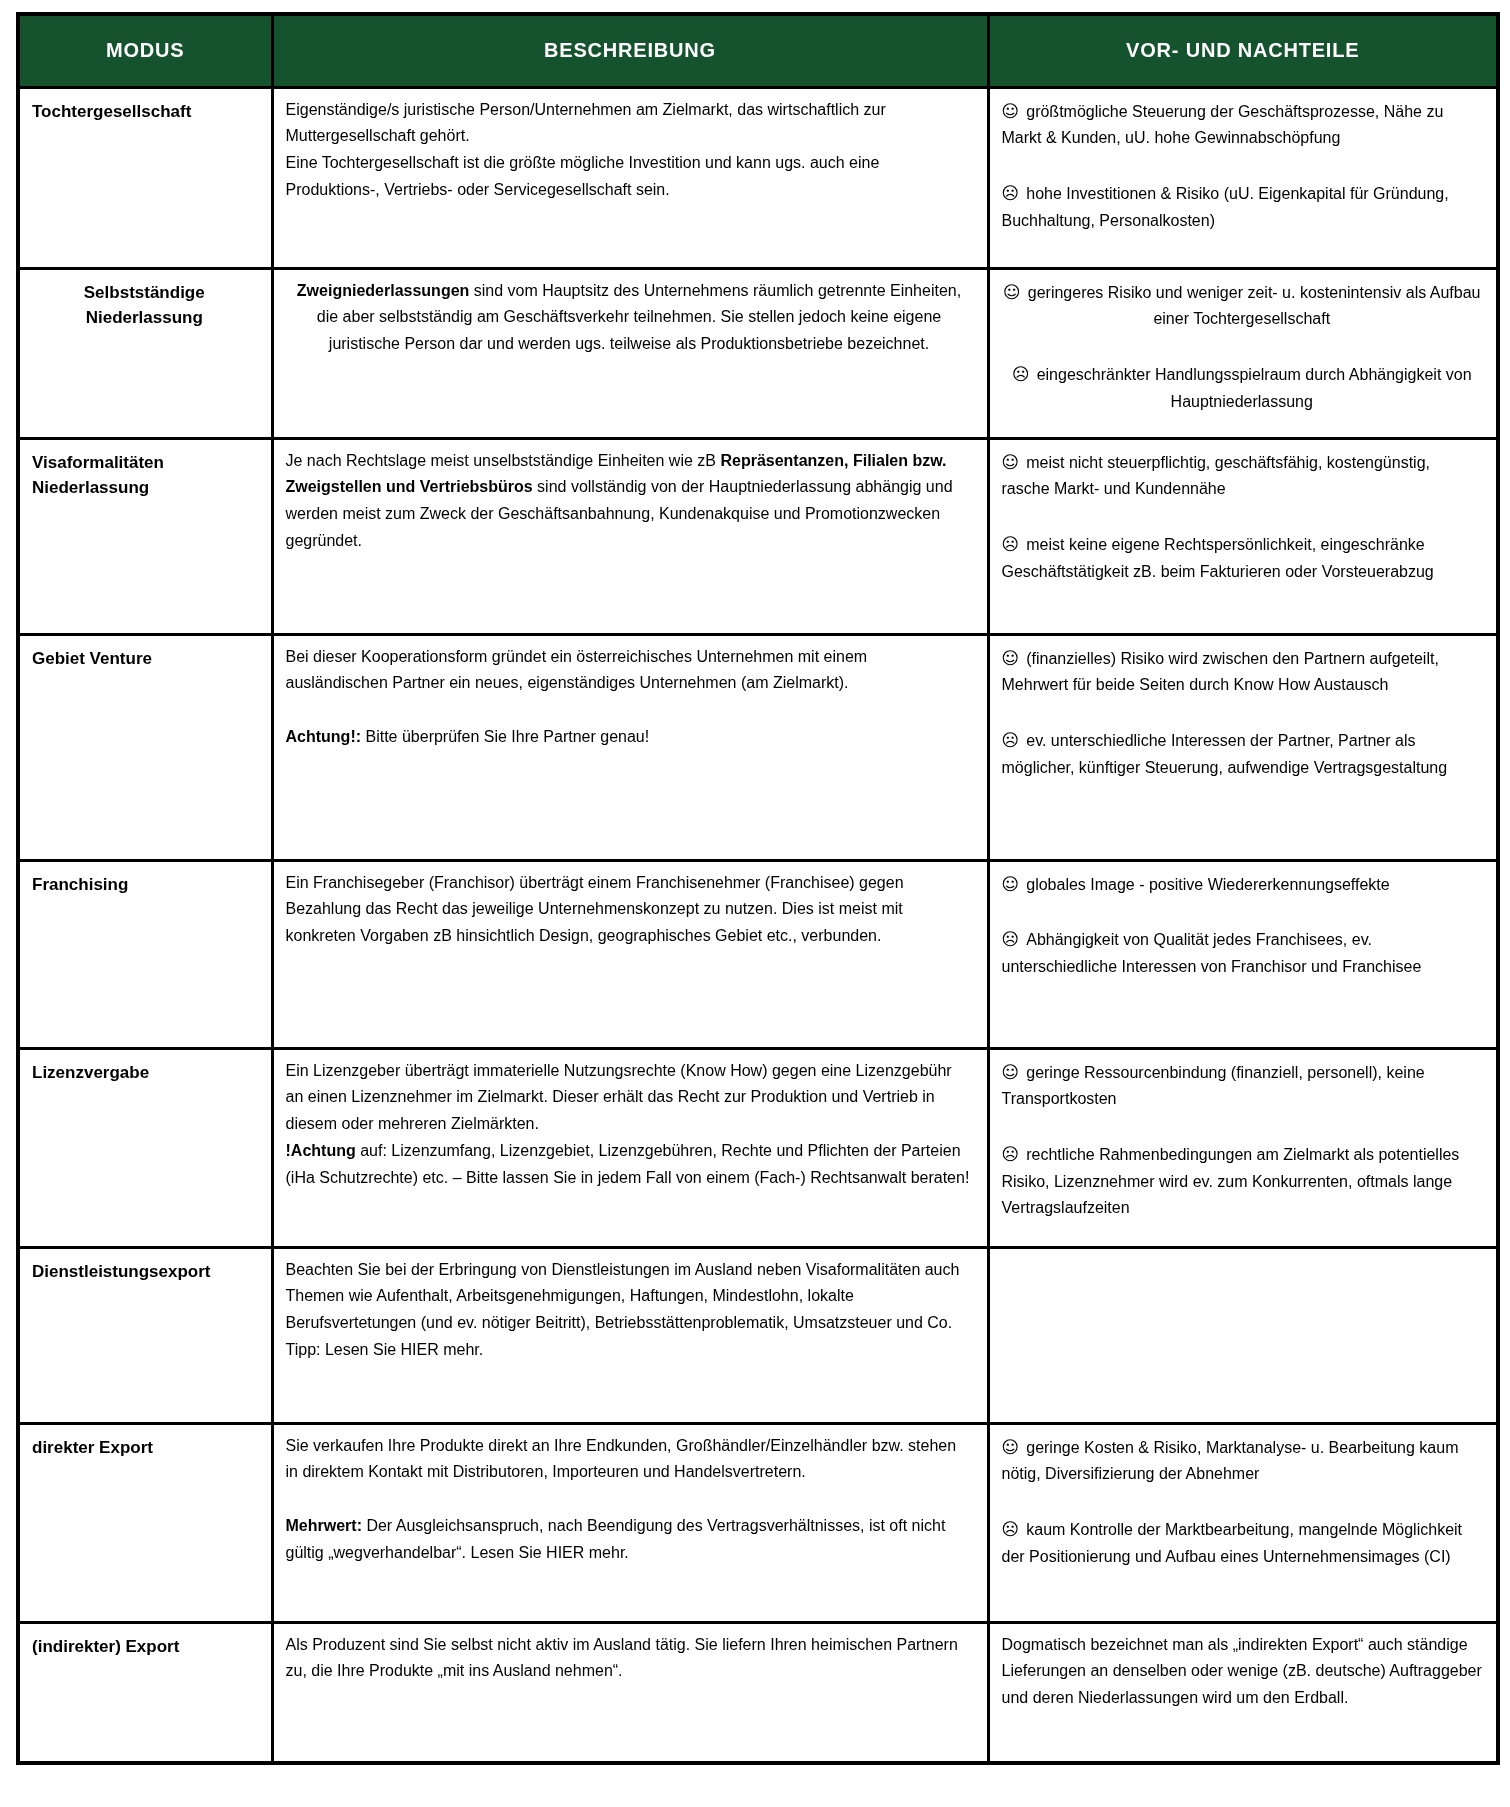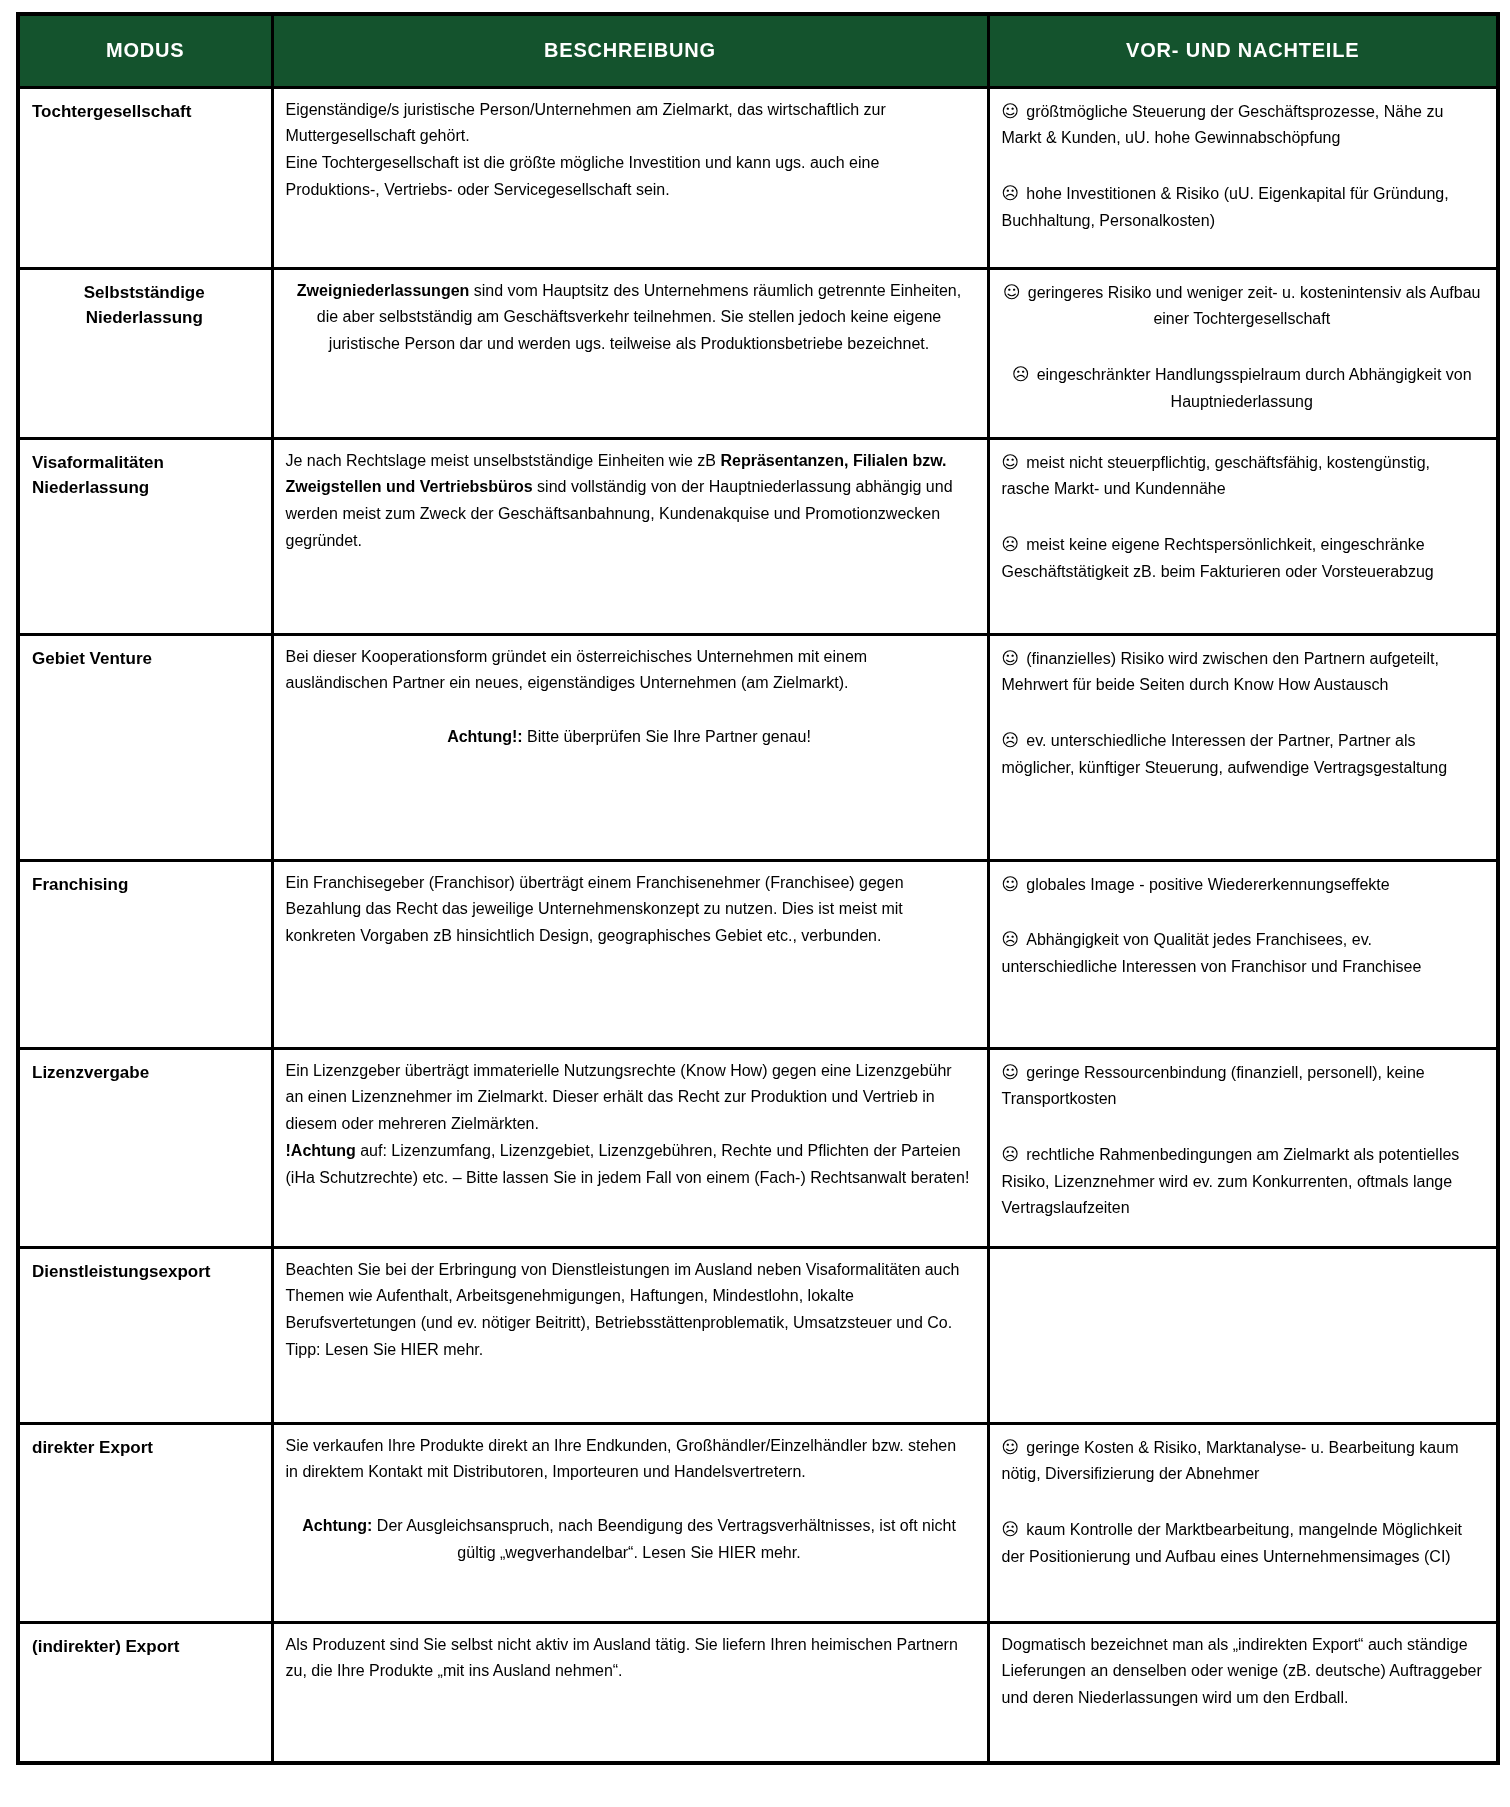--- a/index.html
+++ b/index.html
@@ -42,21 +42,21 @@
   tr.r1 td { height: 181px; }
   tr.r2 td { height: 170px; text-align: center; }
   tr.r3 td { height: 196px; }
   tr.r4 td { height: 226px; }
   tr.r5 td { height: 188px; }
   tr.r6 td { height: 199px; }
   tr.r7 td { height: 176px; }
   tr.r8 td { height: 199px; }
   tr.r9 td { height: 141px; }
   p { margin: 0; }
-  p.gap-before { margin-top: 1.65em; text-align: center; }
+  p.gap-before { margin-top: 1.65em; }
   .con { margin-top: 1.65em; }
   .emo { display: inline-block; margin-right: 7px; font-family: "DejaVu Sans", sans-serif; font-size: 17px; }
   b.lead { font-weight: bold; }
 </style>
 </head>
 <body>
 
 <div class="table-wrap">
 <table>
   <colgroup>
@@ -148,21 +148,21 @@
         <p>Beachten Sie bei der Erbringung von Dienstleistungen im Ausland neben Visaformalitäten auch Themen wie Aufenthalt, Arbeitsgenehmigungen, Haftungen, Mindestlohn, lokalte Berufsvertetungen (und ev. nötiger Beitritt), Betriebsstättenproblematik, Umsatzsteuer und Co.</p>
         <p><span>Tipp: Lesen Sie </span><span>HIER</span><span> mehr.</span></p>
       </td>
       <td></td>
     </tr>
 
     <tr class="r8">
       <td class="modus">direkter Export</td>
       <td>
         <p>Sie verkaufen Ihre Produkte direkt an Ihre Endkunden, Großhändler/Einzelhändler bzw. stehen in direktem Kontakt mit Distributoren, Importeuren und Handelsvertretern.</p>
-        <p class="gap-before"><b class="lead">Achtung:</b><span> Der Ausgleichsanspruch, nach Beendigung des Vertragsverhältnisses, ist oft nicht gültig „wegverhandelbar“. Lesen Sie </span><span>HIER</span><span> mehr.</span></p>
+        <p class="gap-before"><b class="lead">Mehrwert:</b><span> Der Ausgleichsanspruch, nach Beendigung des Vertragsverhältnisses, ist oft nicht gültig „wegverhandelbar“. Lesen Sie </span><span>HIER</span><span> mehr.</span></p>
       </td>
       <td>
         <p class="pro"><span class="emo">☺</span><span>geringe Kosten &amp; Risiko, Marktanalyse- u. Bearbeitung kaum nötig, Diversifizierung der Abnehmer</span></p>
         <p class="con"><span class="emo">☹</span><span>kaum Kontrolle der Marktbearbeitung, mangelnde Möglichkeit der Positionierung und Aufbau eines Unternehmensimages (CI)</span></p>
       </td>
     </tr>
 
     <tr class="r9">
       <td class="modus">(indirekter) Export</td>
       <td>

